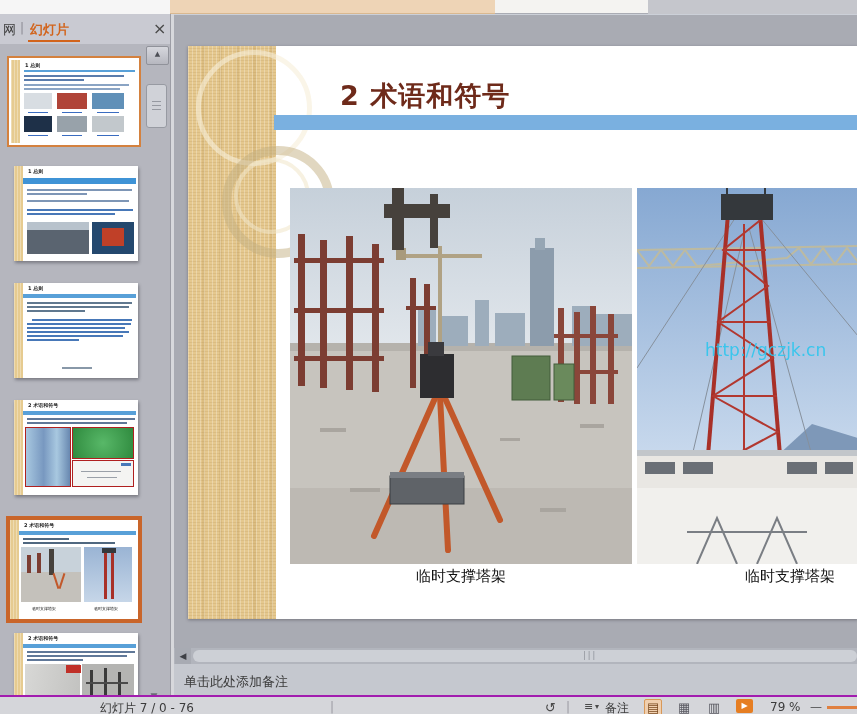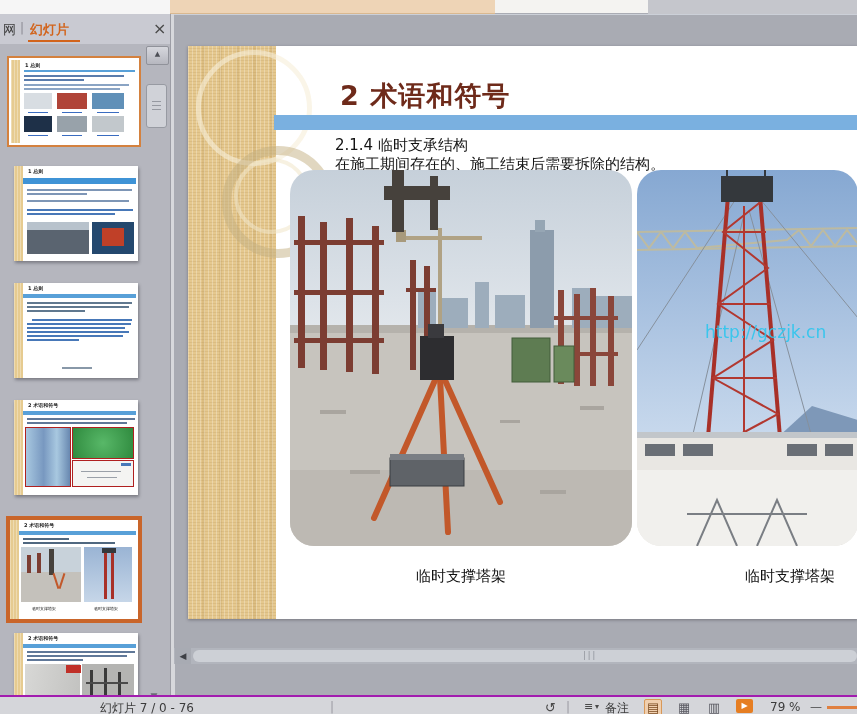--- a/index.html
+++ b/index.html
@@ -51,21 +51,21 @@
      background-image:
        repeating-linear-gradient(90deg,rgba(255,255,255,.26) 0 1px,transparent 1px 4px),
        repeating-linear-gradient(0deg,rgba(150,110,50,.13) 0 1px,transparent 1px 3px),
        repeating-linear-gradient(90deg,transparent 0 14px,rgba(170,130,60,.16) 14px 17px);}
   .ring1{position:absolute;left:8px;top:4px;width:106px;height:106px;border:5px solid rgba(247,239,216,.6);border-radius:50%;}
   .ring2{position:absolute;left:34px;top:100px;width:94px;height:94px;border:9px solid rgba(196,176,130,.5);border-radius:50%;}
   .ring3{position:absolute;left:46px;top:112px;width:68px;height:68px;border:4px solid rgba(240,230,200,.55);border-radius:50%;}
   #slide-title{position:absolute;left:152px;top:32px;font-size:27px;font-weight:bold;color:#6e2a1a;letter-spacing:1px;white-space:nowrap;}
   #blue-bar{position:absolute;left:86px;top:69px;right:0;height:15px;background:#7ab0e0;}
   #body-text{position:absolute;left:147px;top:90px;font-size:15px;line-height:19px;color:#141414;white-space:nowrap;}
-  .photo{position:absolute;top:124px;overflow:hidden;border-radius:24px;}
+  .photo{position:absolute;top:142px;overflow:hidden;}
   #photo-left{left:102px;width:342px;height:376px;}
   #photo-right{left:449px;width:221px;height:376px;}
   .caption{position:absolute;top:521px;font-size:15px;color:#111;white-space:nowrap;}
   #caption-left{left:102px;width:342px;text-align:center;}
   #caption-right{left:557px;}
   #watermark{position:absolute;left:68px;top:152px;font-size:17px;color:#2ec6ee;opacity:.9;white-space:nowrap;}
   
   #h-scroll{position:absolute;left:174px;top:648px;width:683px;height:16px;background:#b2b5bd;}
   .h-left-btn{position:absolute;left:1px;top:0;width:16px;height:16px;background:#a8abb3;color:#3e4046;
      font-size:9px;text-align:center;line-height:16px;cursor:pointer;}
@@ -250,24 +250,20 @@
 
   <div id="workspace">
     <div id="slide">
       <div id="tan-band">
         <div class="ring1"></div>
         <div class="ring2"></div>
         <div class="ring3"></div>
       </div>
       <div id="slide-title">2   术语和符号</div>
       <div id="blue-bar"></div>
-      <div id="body-text">
-        <div>2.1.4 临时支承结构</div>
-        <div>在施工期间存在的、施工结束后需要拆除的结构。</div>
-      </div>
 
       <div class="photo" id="photo-left">
         <svg width="342" height="376" viewBox="0 0 342 376" preserveAspectRatio="none">
           <defs>
             <linearGradient id="sky1" x1="0" y1="0" x2="0" y2="1">
               <stop offset="0" stop-color="#c6d0da"></stop>
                 <stop offset="1" stop-color="#e2e7ec"></stop>
             </linearGradient>
           </defs>
           <rect width="342" height="165" fill="url(#sky1)"></rect>
@@ -393,20 +389,23 @@
     </div>
   </div>
 
   <div id="h-scroll">
     <div class="h-left-btn"><span>◀</span></div>
     <div class="h-track">
       <span class="h-grip">|||</span>
     </div>
   </div>
 
+  <div id="notes">
+    <span>单击此处添加备注</span>
+  </div>
 
   <div id="status-bar">
     <span class="sb-counter">幻灯片 7 / 0 - 76</span>
     <span class="sb-div1">|</span>
     <span class="sb-history">↺</span>
     <span class="sb-div2">|</span>
     <span class="sb-noteslines">≡</span>
     <span class="sb-dropdown">▾</span>
     <span class="sb-noteslabel">备注</span>
     <span class="sb-view1">▤</span>

